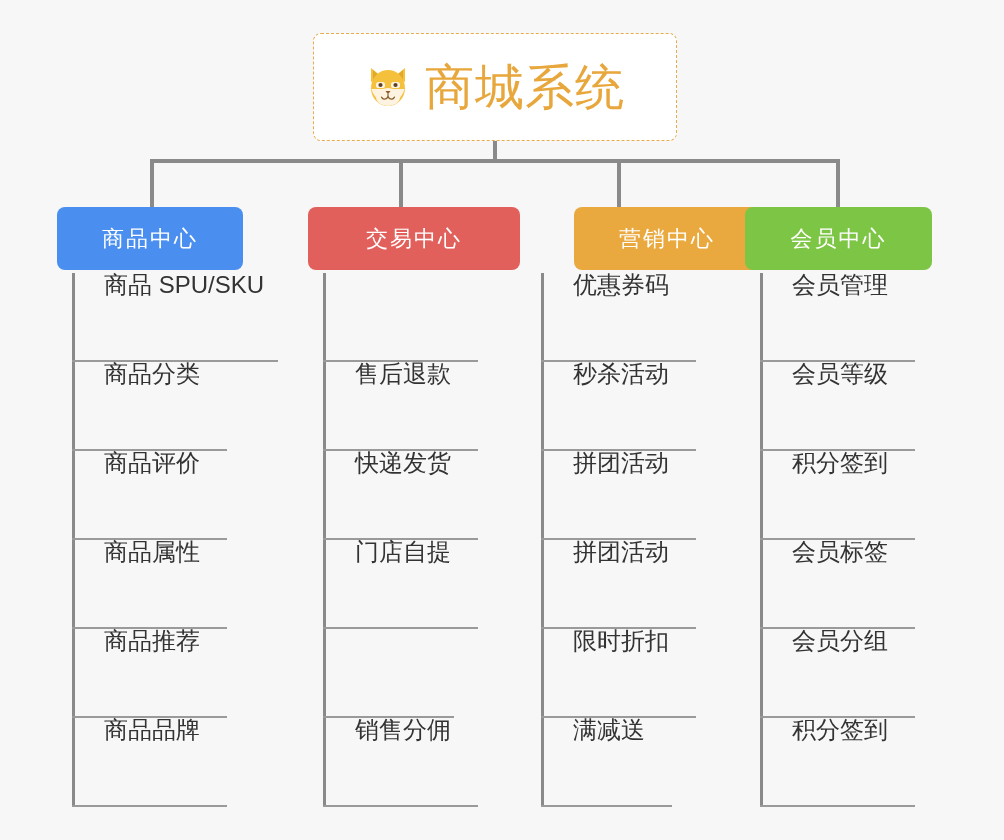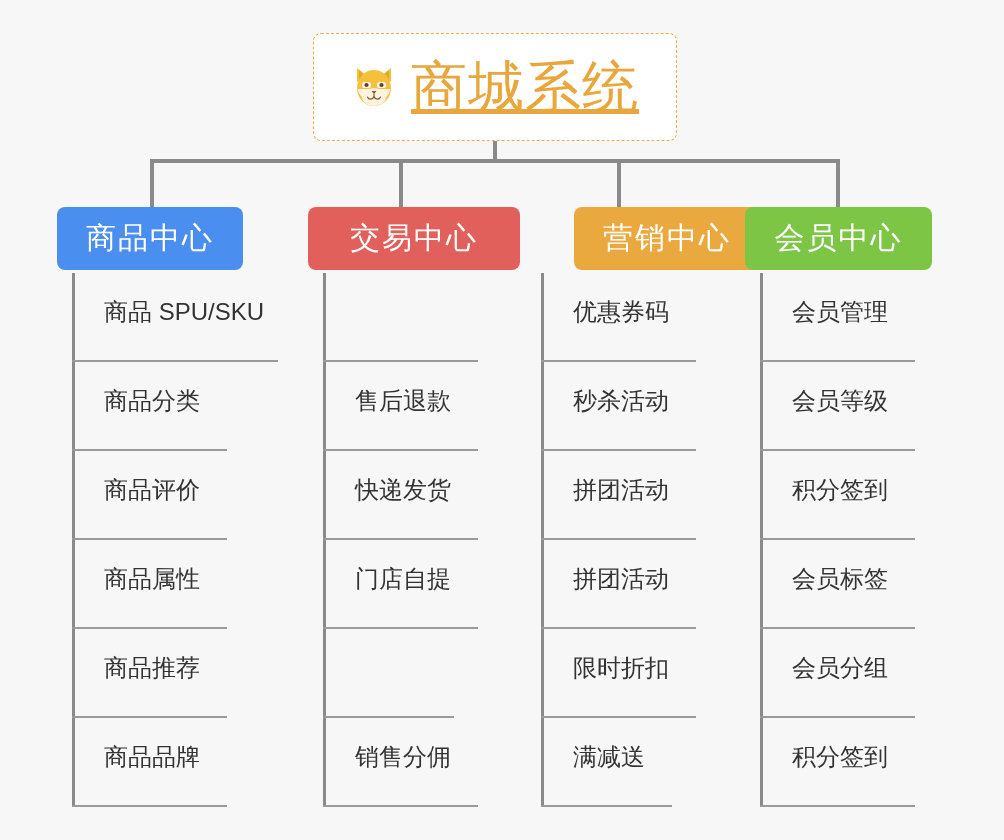--- a/index.html
+++ b/index.html
@@ -30,25 +30,24 @@
     border: 1px dashed #e9ab4a;
     border-radius: 8px;
     box-sizing: border-box;
     display: flex;
     align-items: center;
     justify-content: center;
     gap: 14px;
   }
   .root-title {
     color: #e8a73c;
-    font-size: 56px;
+    font-size: 49px;
     line-height: 1;
     letter-spacing: 1px;
     white-space: nowrap;
-    text-decoration: underline;
   }
   .shiba-icon {
     width: 46px;
     height: 46px;
     position: relative;
     flex: none;
   }
 
   
   .conn {
@@ -78,42 +77,42 @@
     position: absolute;
     top: 207px;
   }
   .branch-header {
     height: 63px;
     border-radius: 8px;
     display: flex;
     align-items: center;
     justify-content: center;
     color: #ffffff;
-    font-size: 30px;
+    font-size: 22px;
     letter-spacing: 2px;
     box-sizing: border-box;
     white-space: nowrap;
   }
   .branch-trunk {
     position: absolute;
     left: 15px;
     top: 66px;
     width: 3px;
     background: #8a8a8a;
   }
   .leaf-list {
     position: absolute;
     left: 15px;
     top: 66px;
   }
   .leaf-item {
     position: relative;
     height: 89px;
     display: flex;
-    align-items: center;
+    align-items: flex-start;
     box-sizing: border-box;
   }
   .leaf-underline {
     position: absolute;
     left: 0;
     bottom: 0;
     height: 2px;
     background: #9a9a9a;
   }
   .leaf-label {

